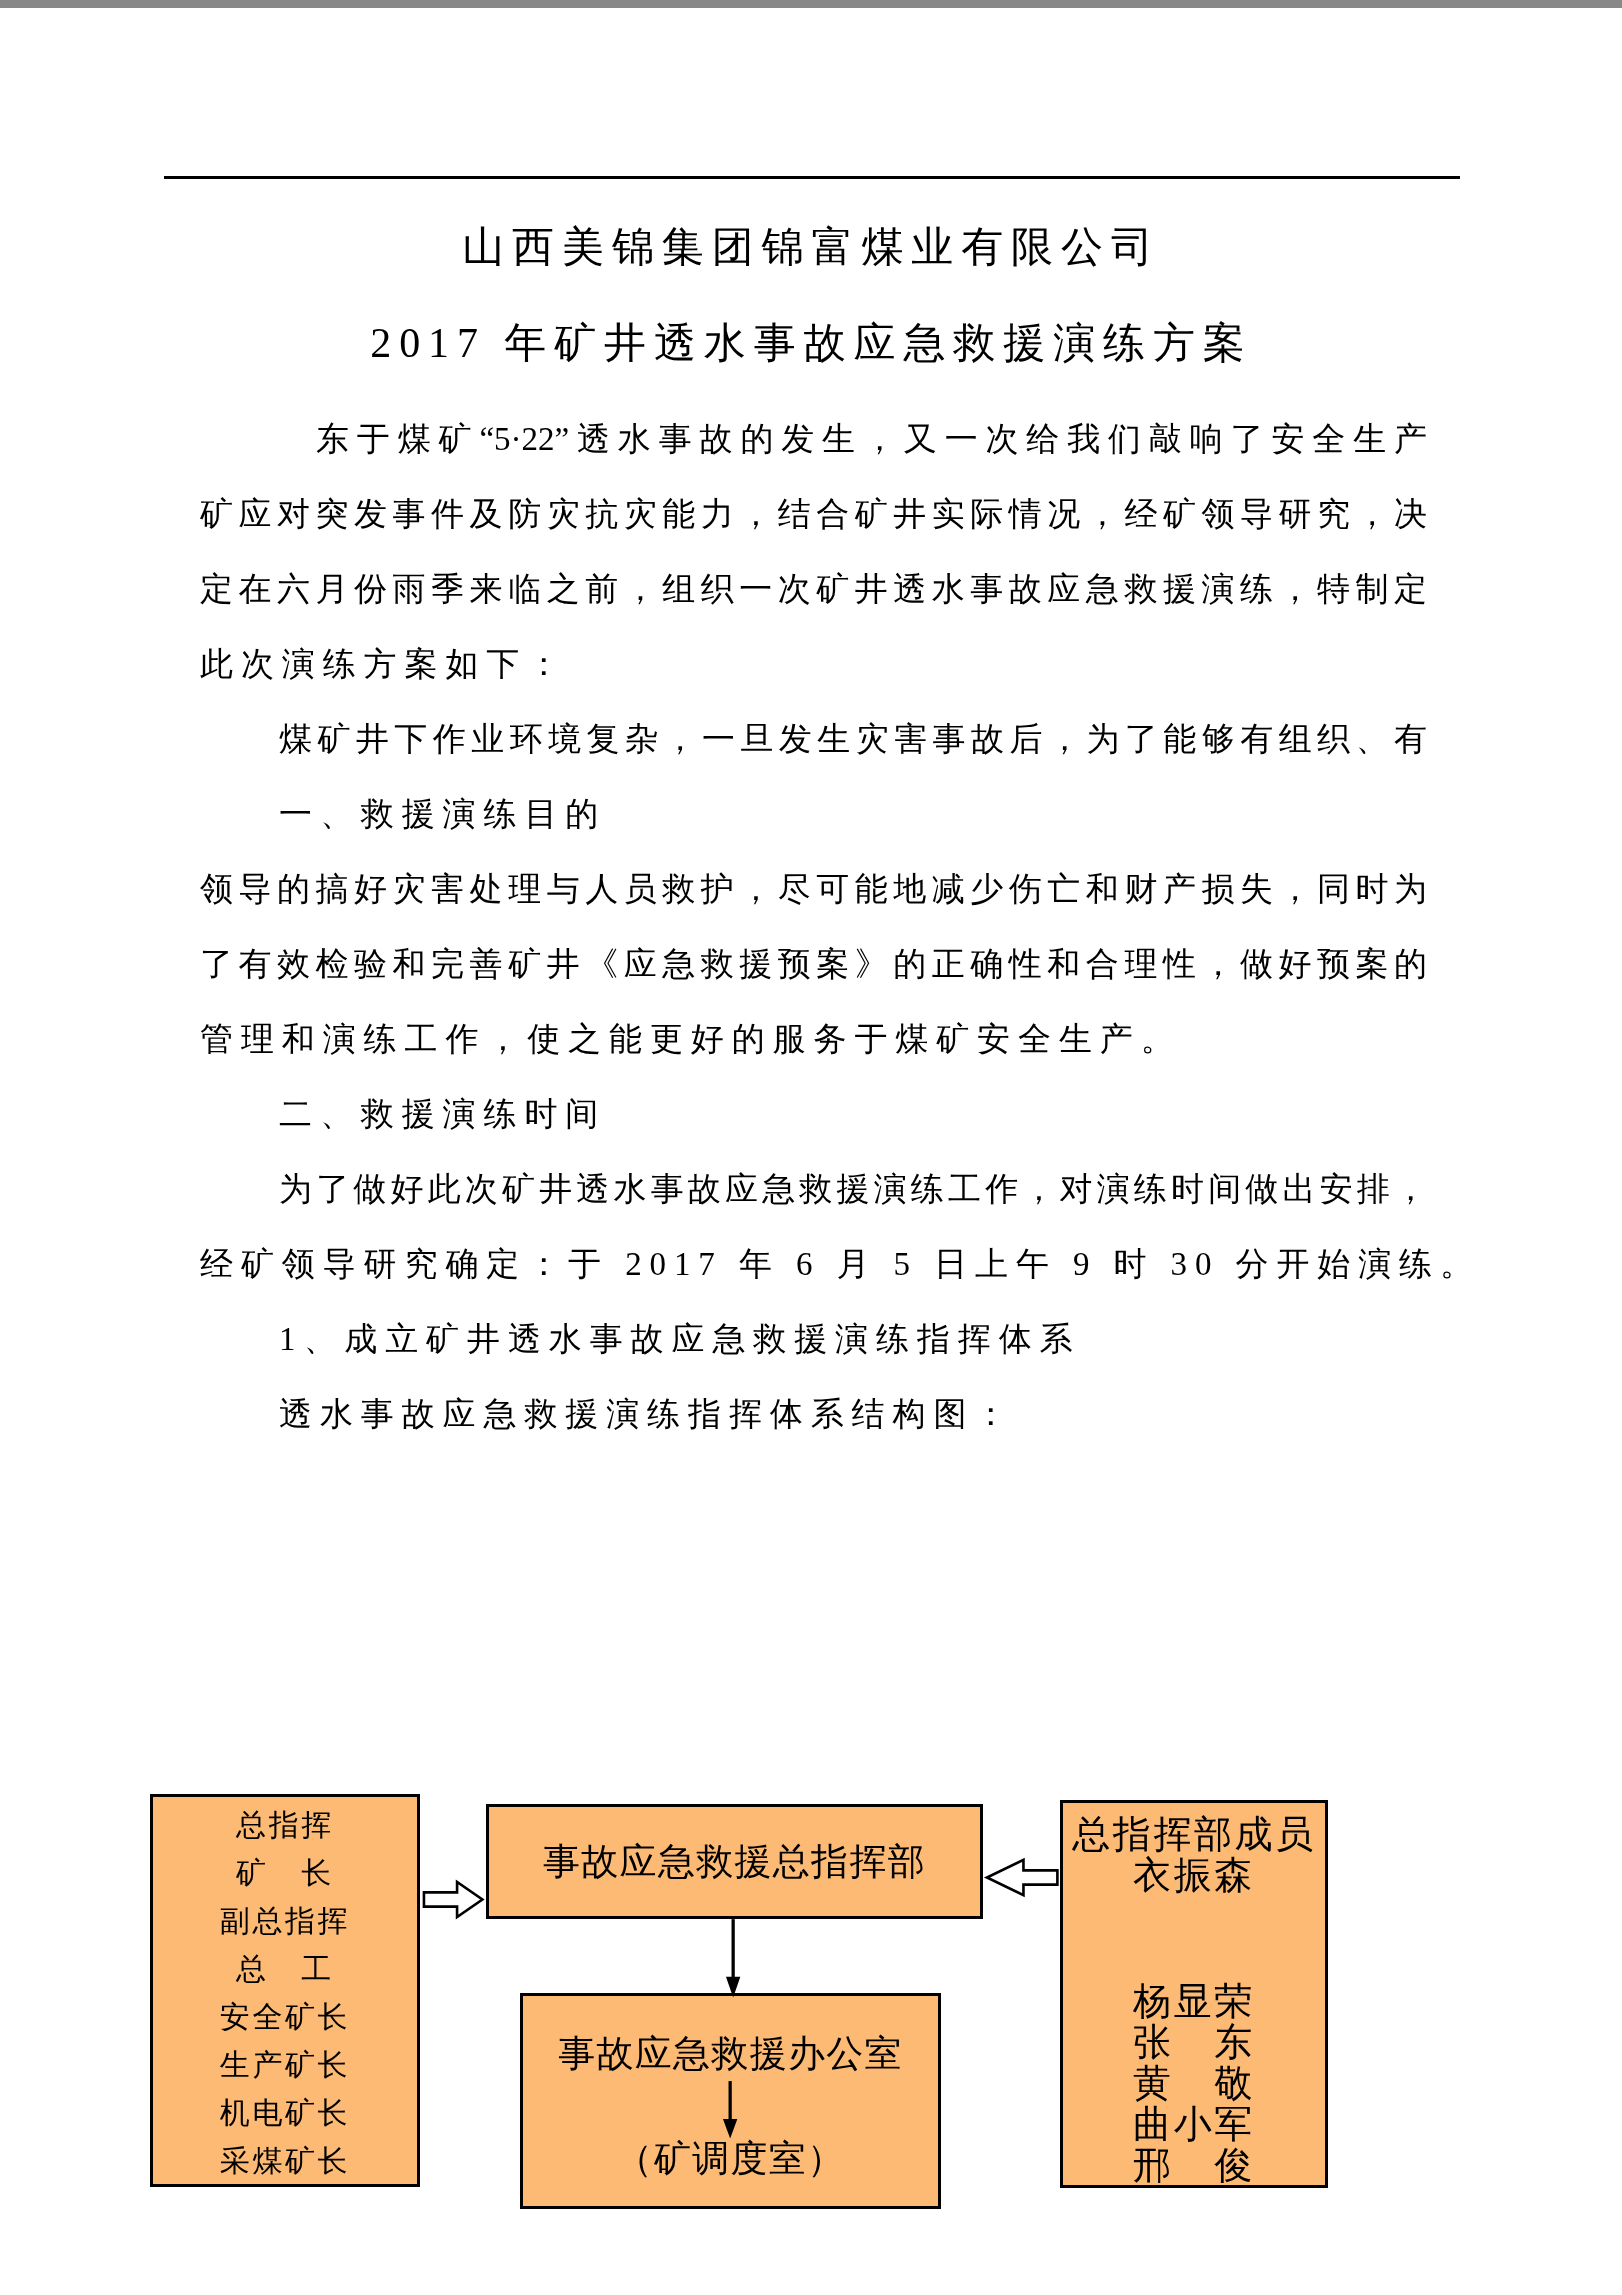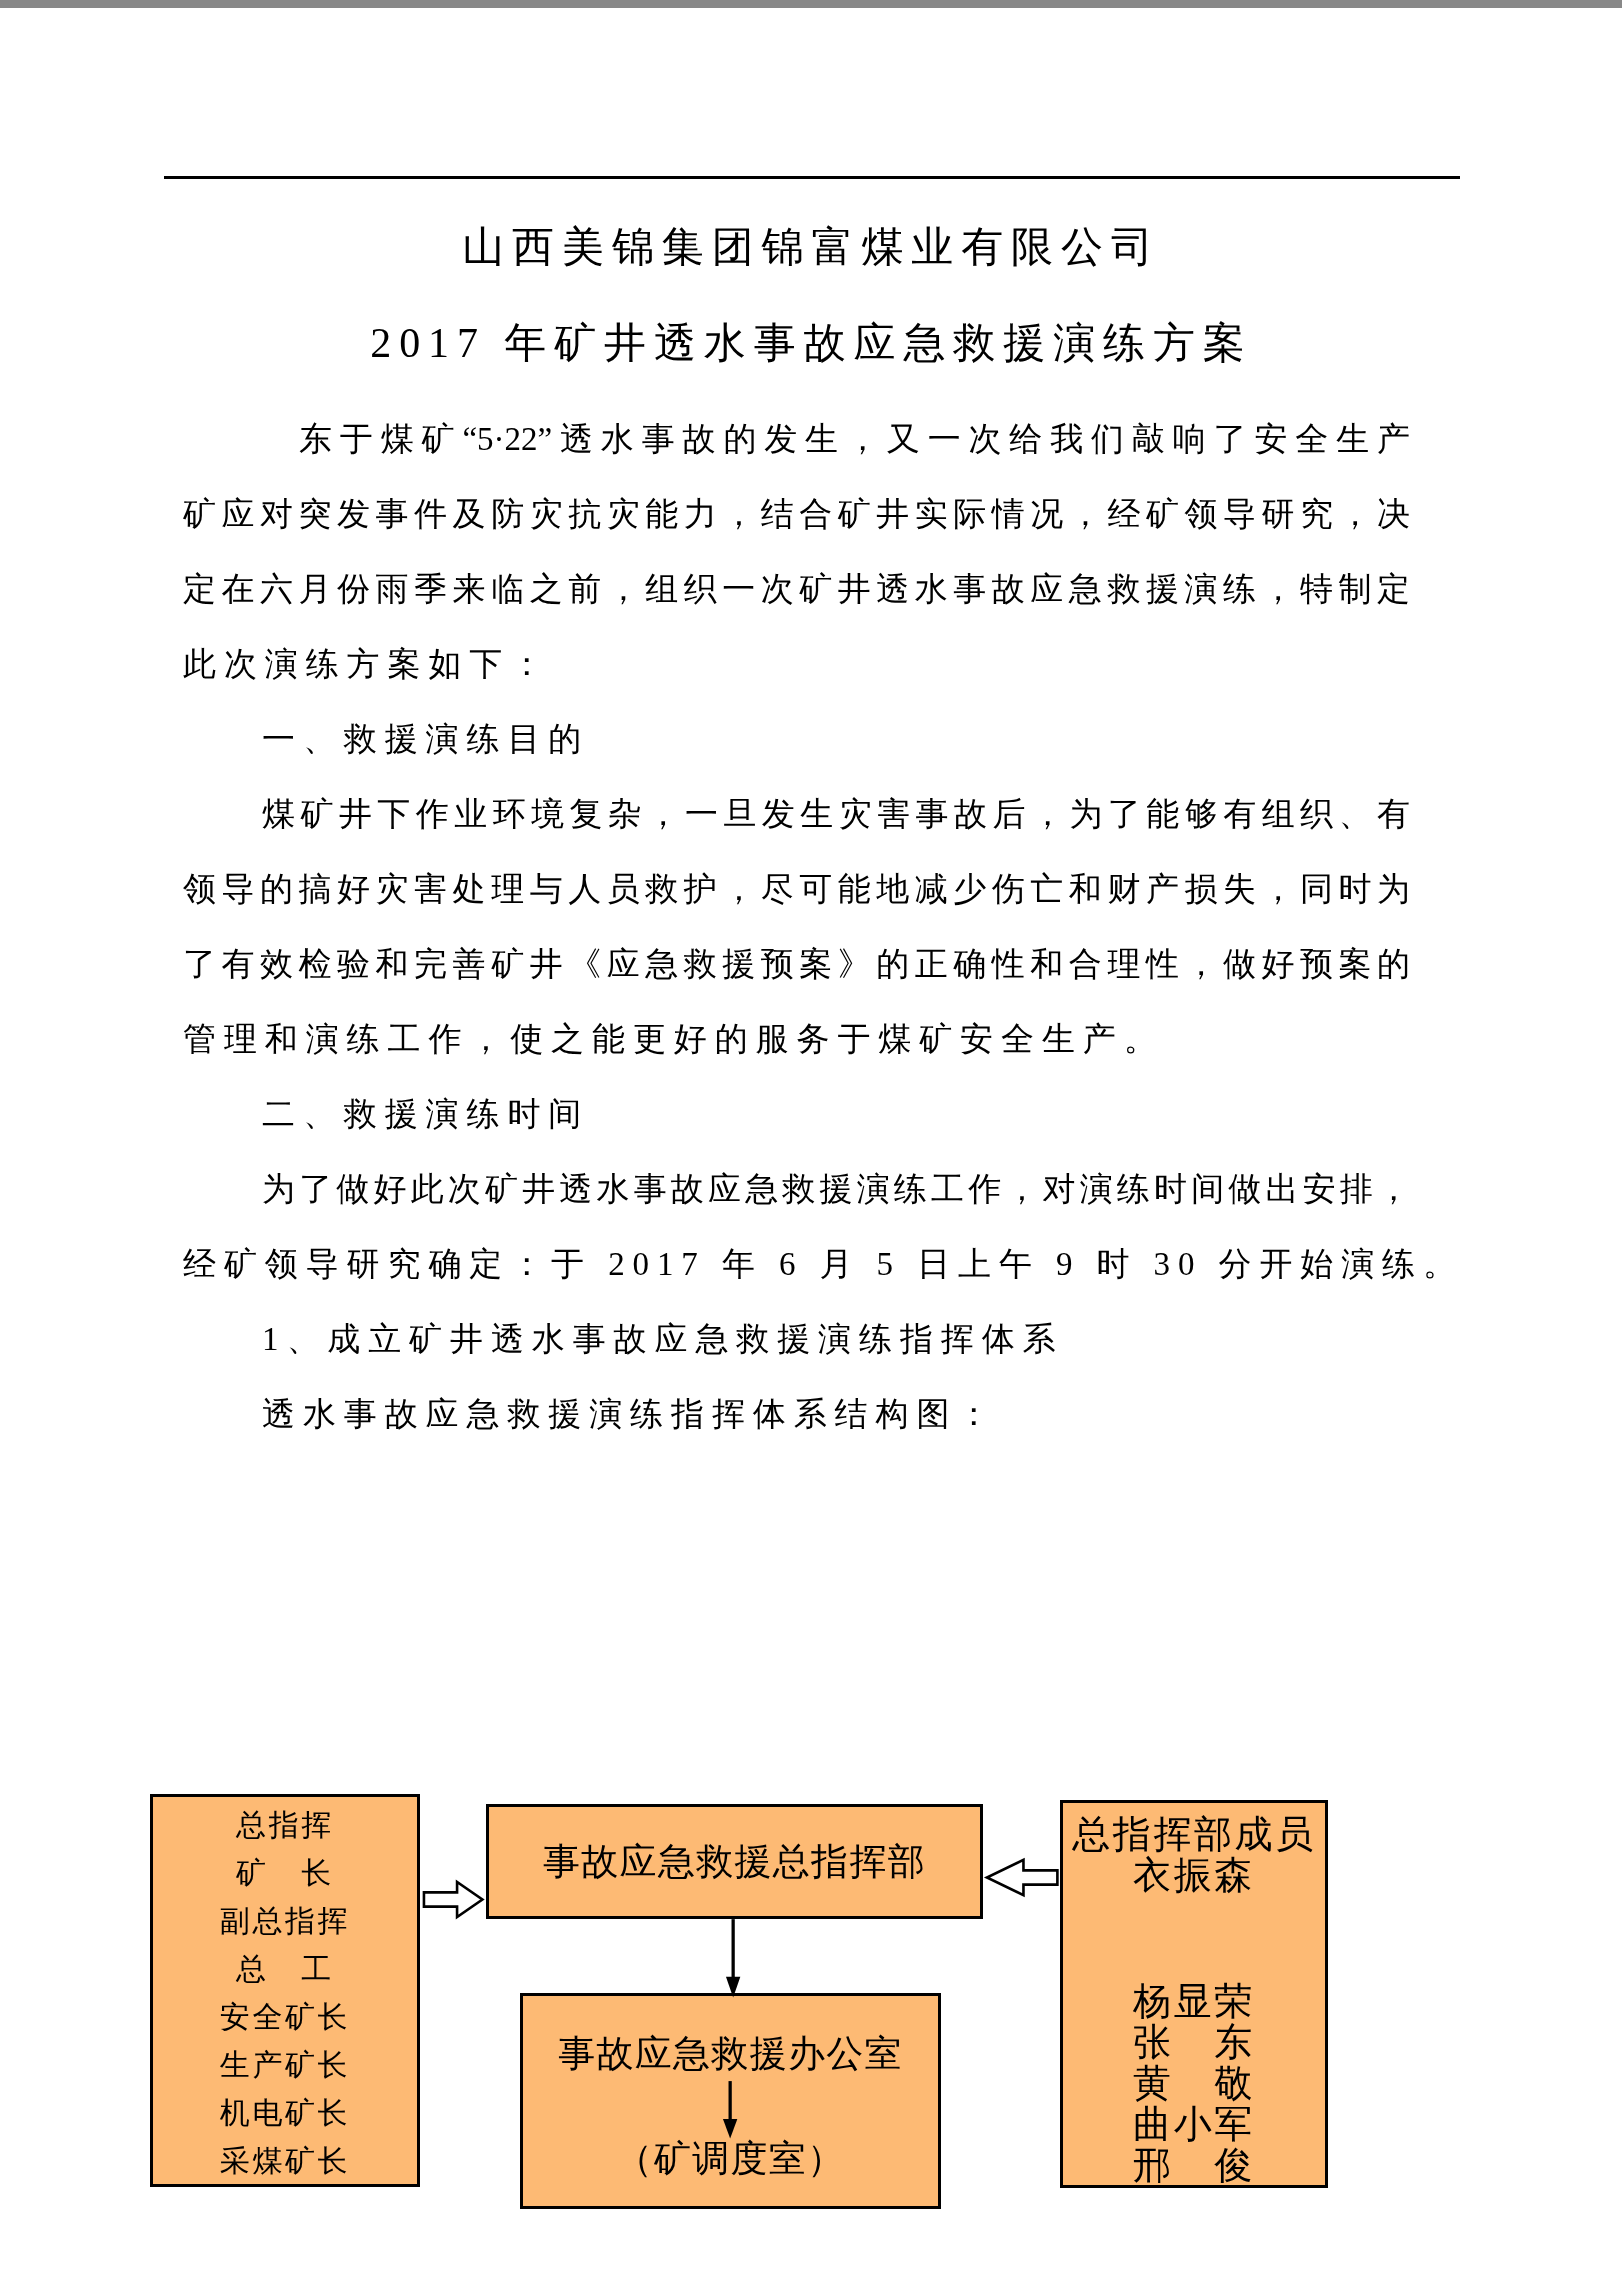--- a/index.html
+++ b/index.html
@@ -25,21 +25,21 @@
   .doc-title {
     left: 0; width: 1623px; text-align: center;
     font-size: 42px; letter-spacing: 7.9px; line-height: 72px;
     white-space: nowrap;
   }
   #title1 { top: 203px; }
   #title2 { top: 299px; }
 
   
   #body-lines {
-    left: 183px; top: 394px; width: 1227px;
+    left: 200px; top: 394px; width: 1227px;
   }
   .line {
     height: 75px; line-height: 75px;
     font-size: 33px; letter-spacing: 7.9px;
     white-space: nowrap;
   }
   .line.j {
     text-align: justify; text-align-last: justify;
     letter-spacing: 0; white-space: normal;
   }
@@ -81,22 +81,22 @@
   <div id="header-rule" class="abs"></div>
 
   <div id="title1" class="abs doc-title">山西美锦集团锦富煤业有限公司</div>
   <div id="title2" class="abs doc-title">2017 年矿井透水事故应急救援演练方案</div>
 
   <div id="body-lines" class="abs">
     <div class="line j i1">东于煤矿“5·22”透水事故的发生，又一次给我们敲响了安全生产</div>
     <div class="line j">矿应对突发事件及防灾抗灾能力，结合矿井实际情况，经矿领导研究，决</div>
     <div class="line j">定在六月份雨季来临之前，组织一次矿井透水事故应急救援演练，特制定</div>
     <div class="line">此次演练方案如下：</div>
+    <div class="line j i2">煤矿井下作业环境复杂，一旦发生灾害事故后，为了能够有组织、有</div>
     <div class="line i2">一、救援演练目的</div>
-    <div class="line j i2">煤矿井下作业环境复杂，一旦发生灾害事故后，为了能够有组织、有</div>
     <div class="line j">领导的搞好灾害处理与人员救护，尽可能地减少伤亡和财产损失，同时为</div>
     <div class="line j">了有效检验和完善矿井《应急救援预案》的正确性和合理性，做好预案的</div>
     <div class="line">管理和演练工作，使之能更好的服务于煤矿安全生产。</div>
     <div class="line i2">二、救援演练时间</div>
     <div class="line j i2">为了做好此次矿井透水事故应急救援演练工作，对演练时间做出安排，</div>
     <div class="line">经矿领导研究确定：于 2017 年 6 月 5 日上午 9 时 30 分开始演练。</div>
     <div class="line i2">1、成立矿井透水事故应急救援演练指挥体系</div>
     <div class="line i2">透水事故应急救援演练指挥体系结构图：</div>
   </div>
 

